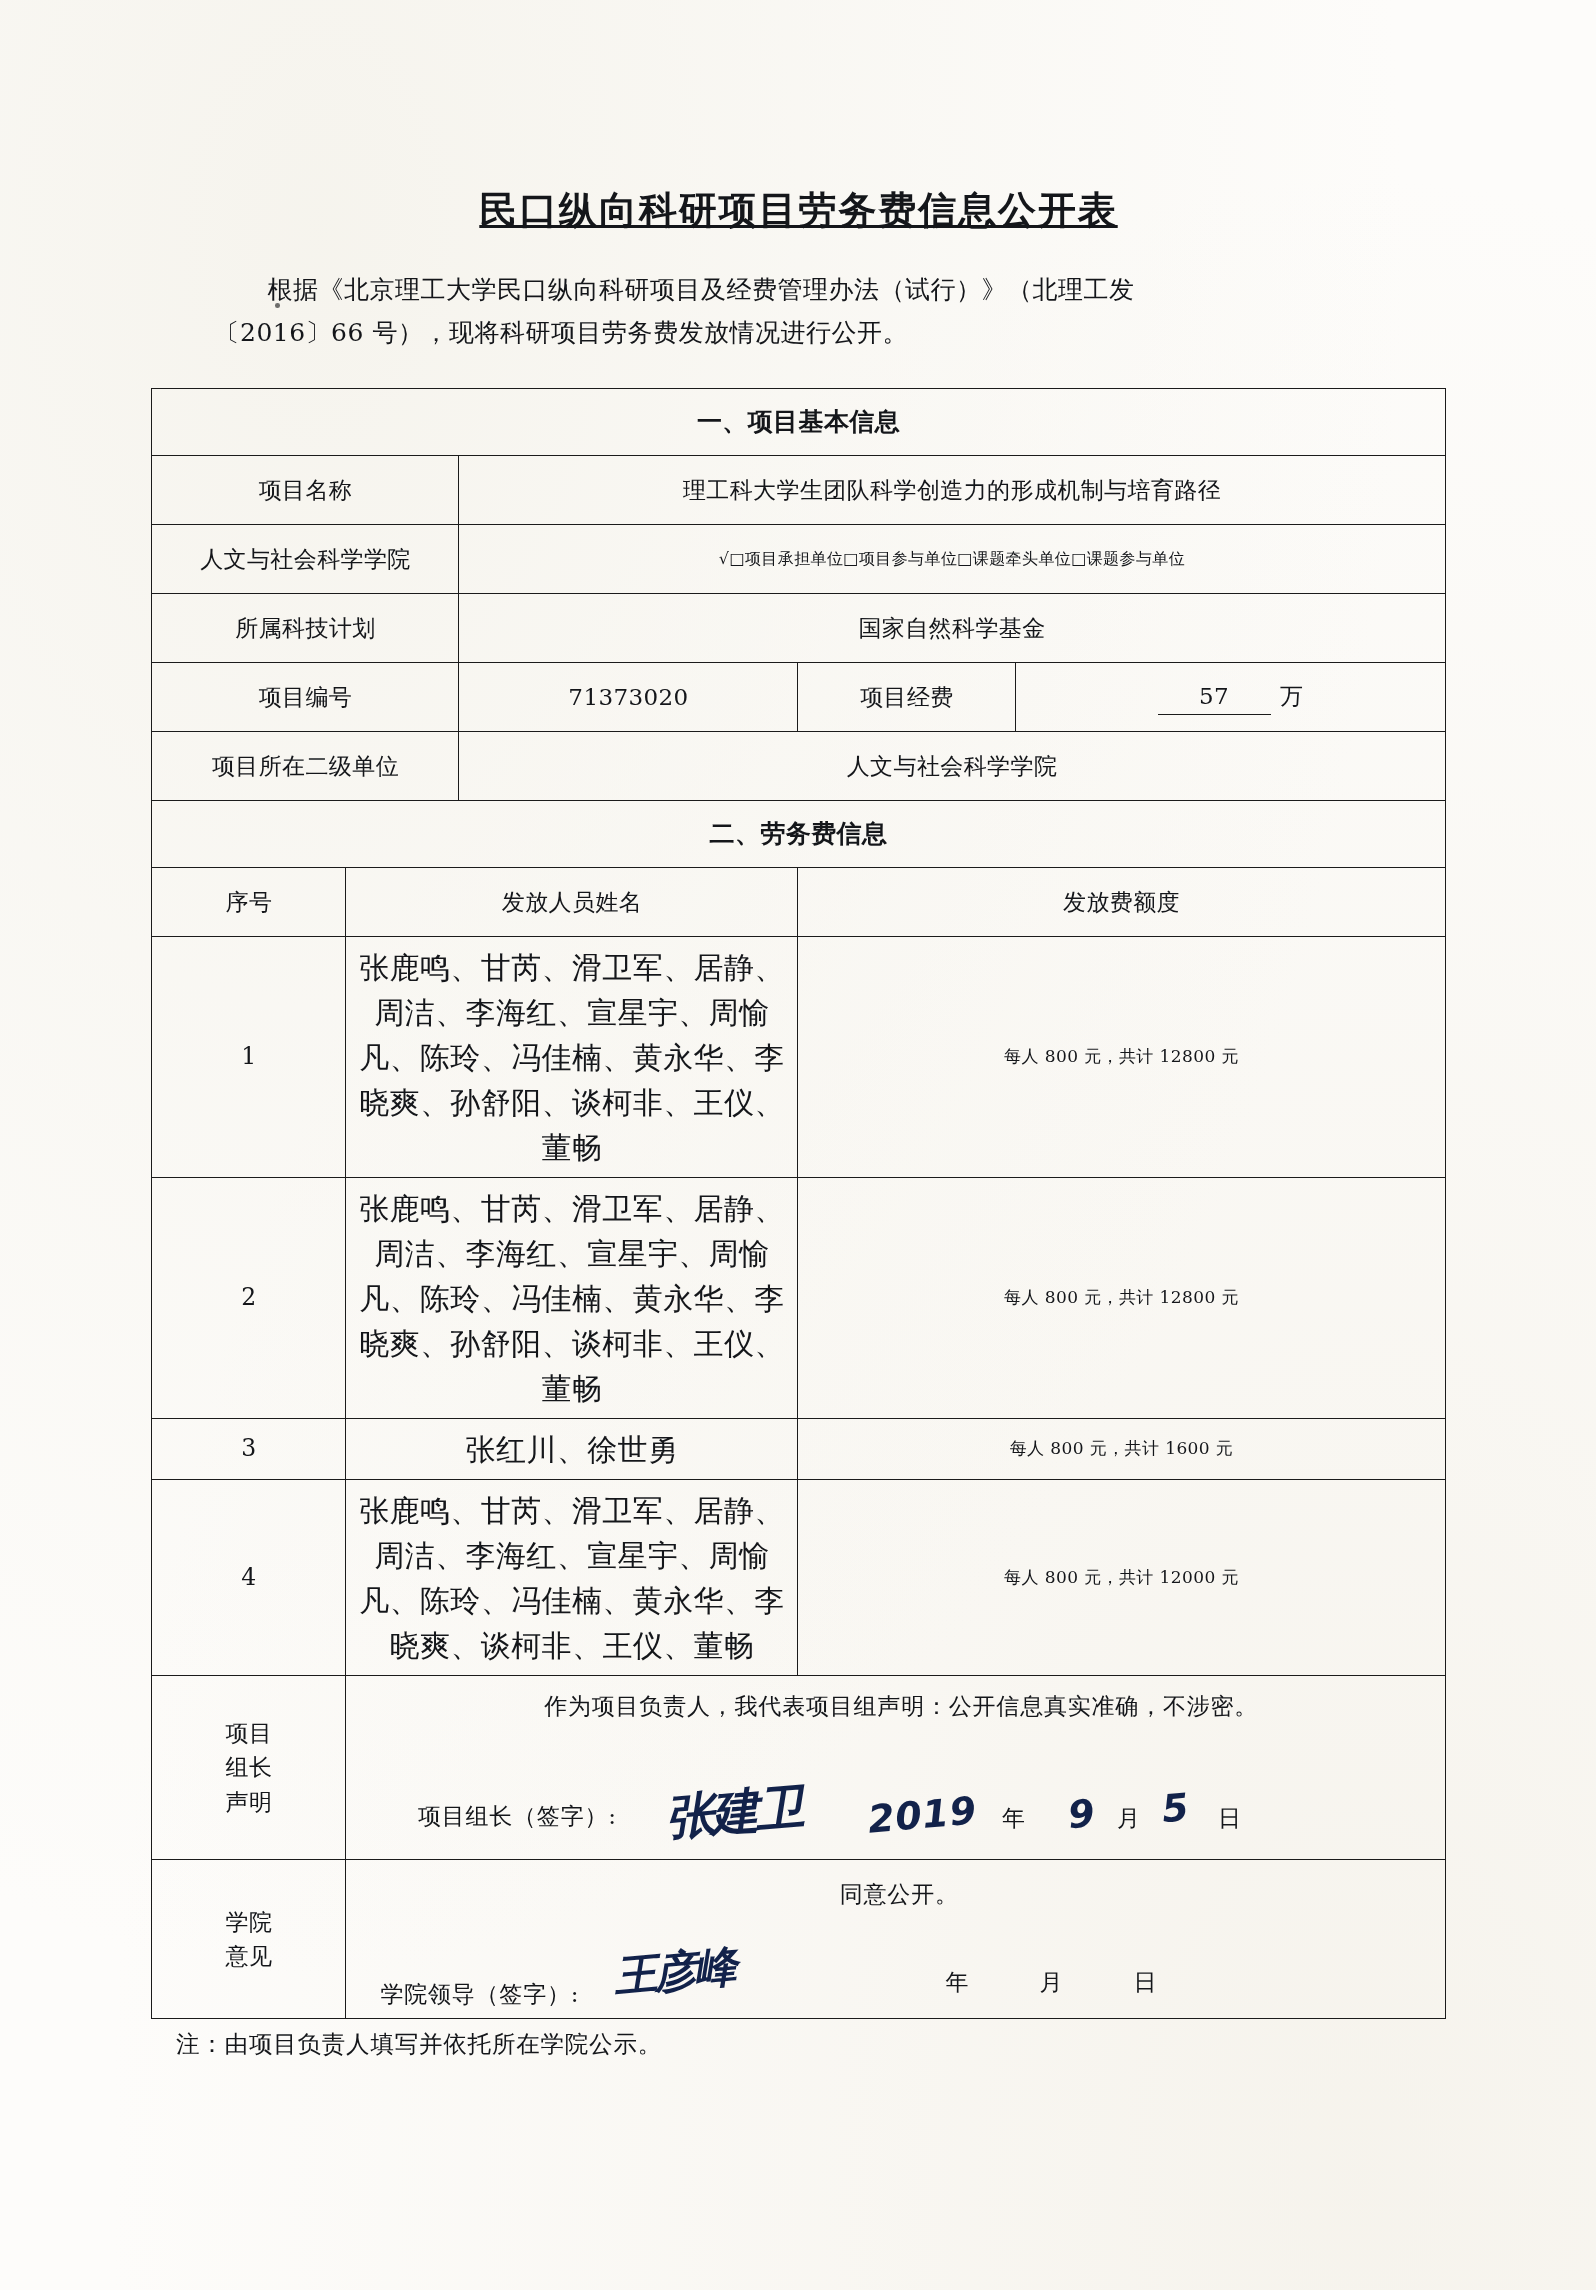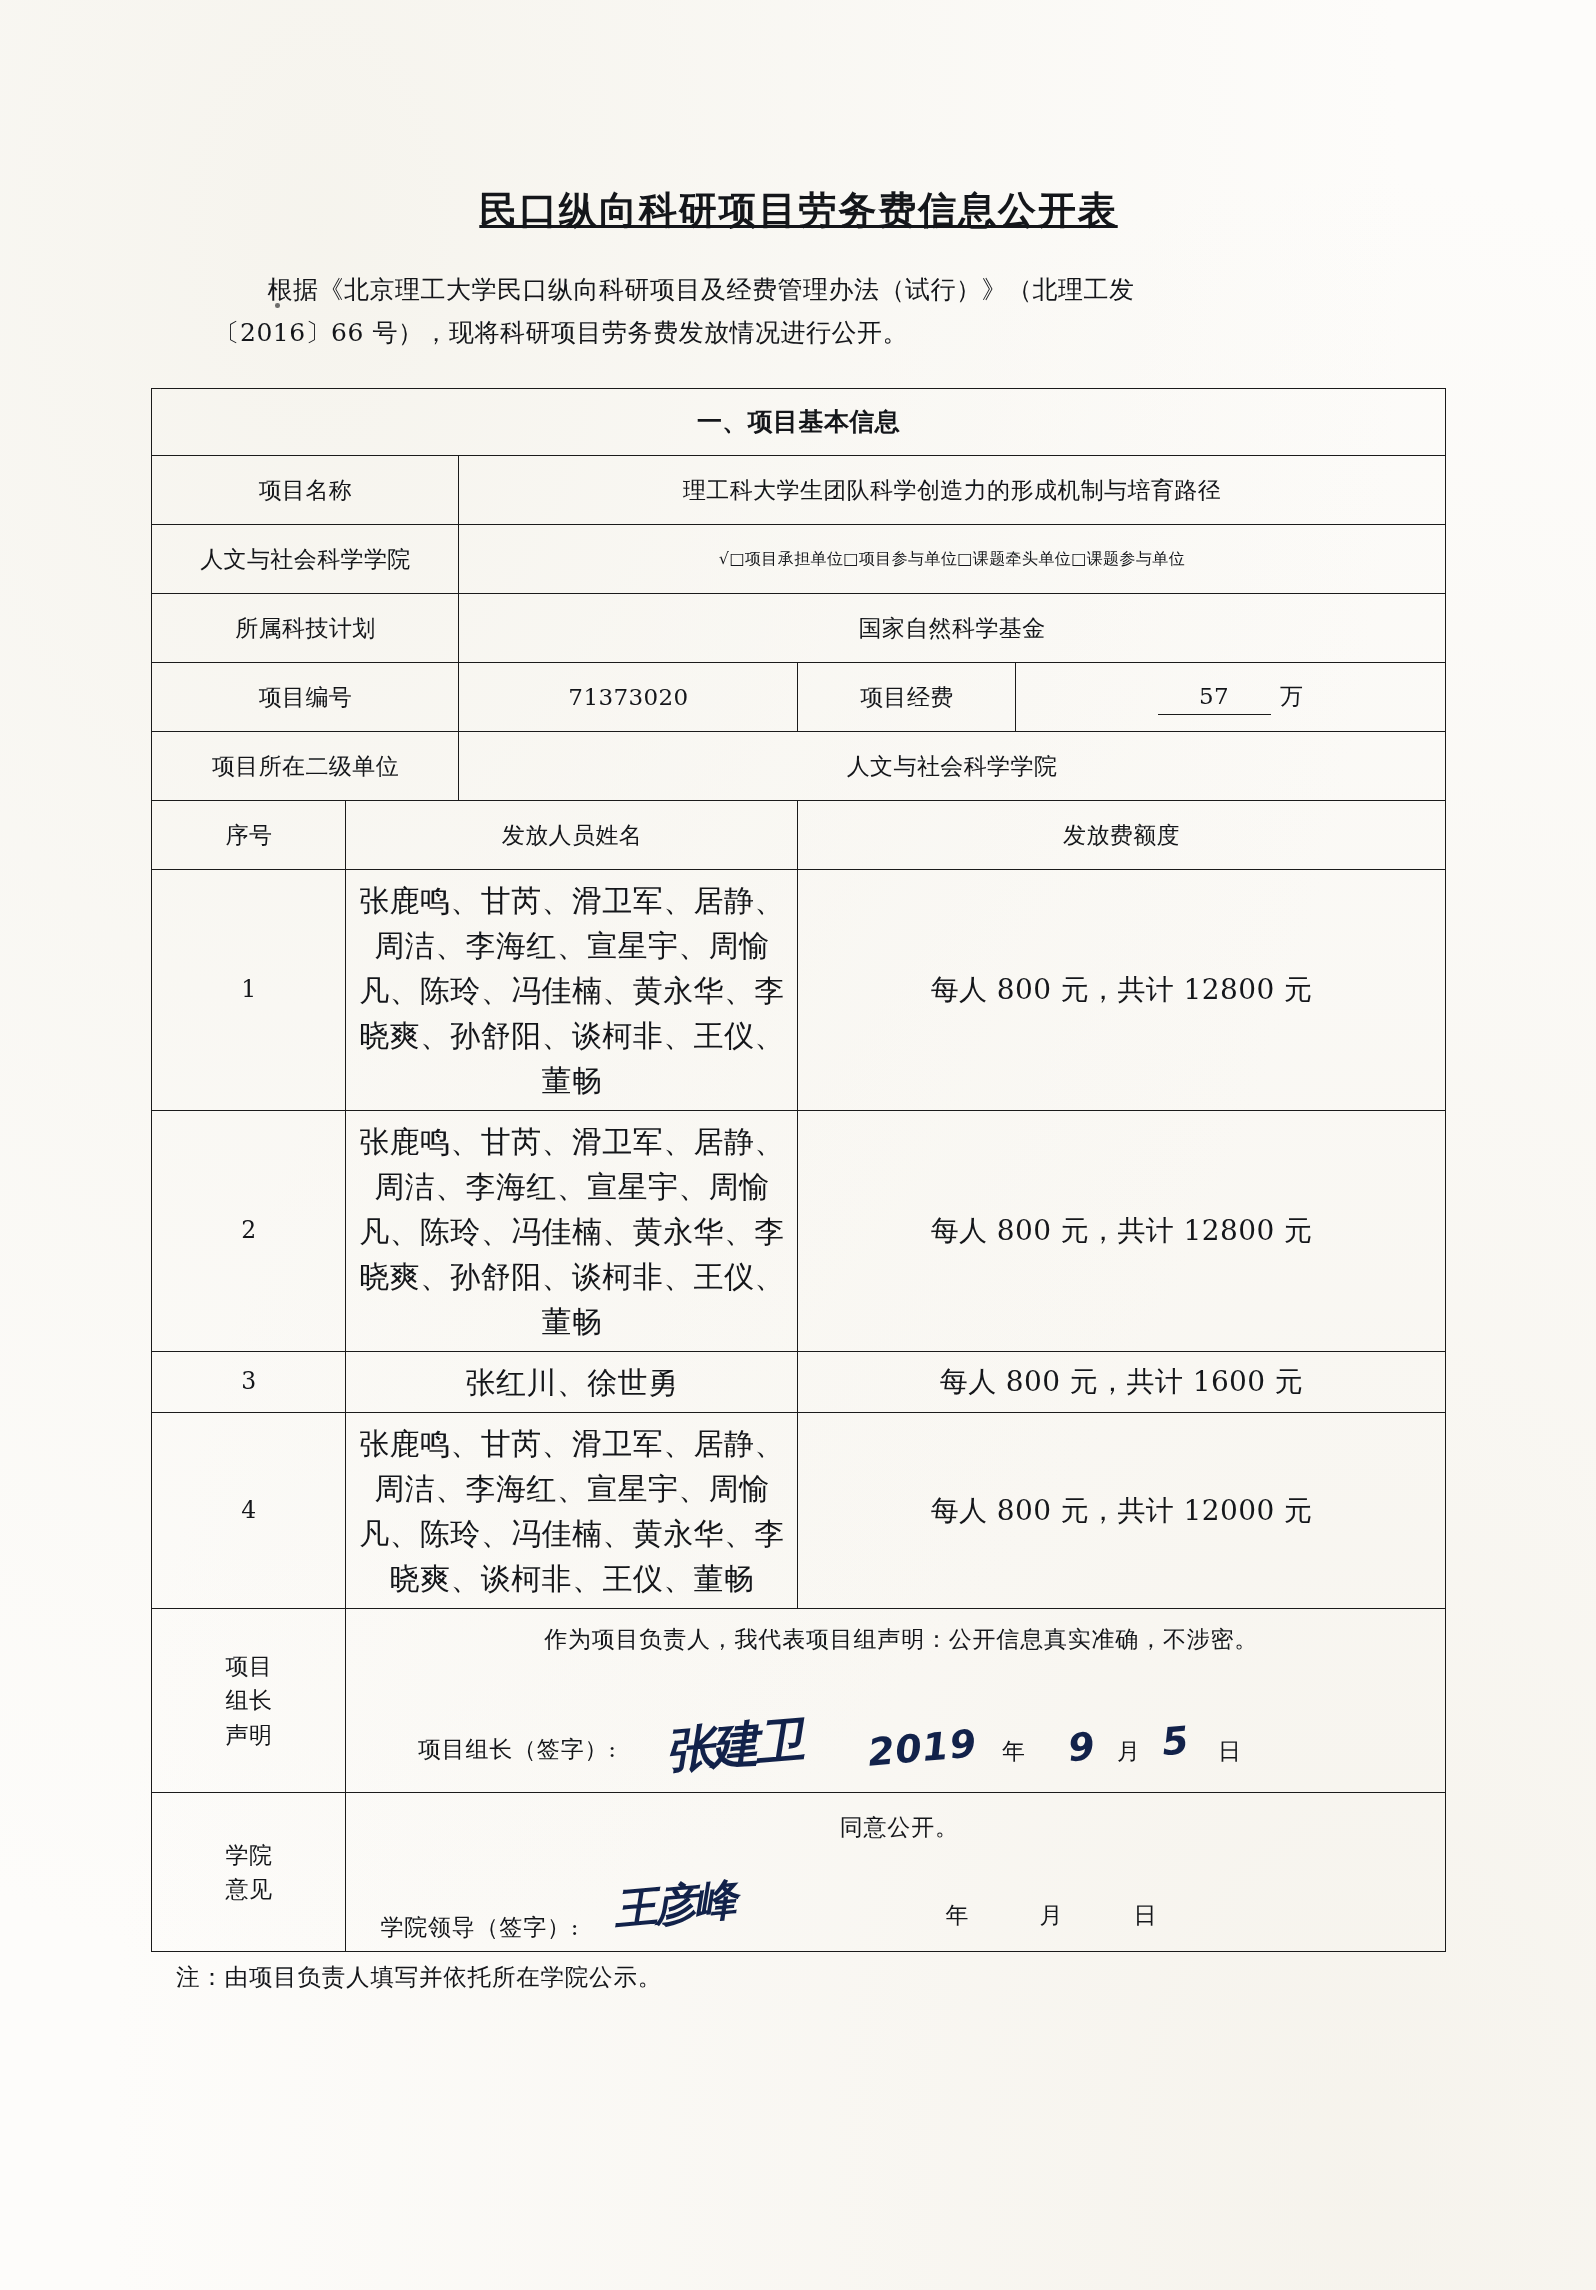--- a/index.html
+++ b/index.html
@@ -89,21 +89,21 @@
     letter-spacing: 0.9px;
   }
   td.names {
     text-align: left;
     padding: 13px 15px 13px 19px;
     line-height: 1.82;
     letter-spacing: 1.4px;
     font-size: 30px;
   }
   td.amount {
-    font-size: 28px;
+    font-size: 17px;
     letter-spacing: 0.6px;
   }
   td.idx { font-size: 23.5px; }
   .check { font-size: 16px; }
   .decl-body {
     text-align: left;
     padding: 21px 22.6px 24.5px 32px;
     line-height: 1.8;
   }
   .decl-top { margin: 5.6px 0 0 11.3px; letter-spacing: 0.8px; }
@@ -231,20 +231,23 @@
           <td class="lbl">项目经费</td>
           <td class="val">
             <span class="money-line">57</span><span>万</span>
           </td>
         </tr>
         <tr>
           <td class="lbl" colspan="2">项目所在二级单位</td>
           <td class="val" colspan="3">人文与社会科学学院</td>
         </tr>
 
+        <tr>
+          <td class="section" colspan="5">二、劳务费信息</td>
+        </tr>
         <tr>
           <td class="lbl">序号</td>
           <td class="lbl" colspan="2">发放人员姓名</td>
           <td class="lbl" colspan="2">发放费额度</td>
         </tr>
 
         <tr>
           <td class="idx">1</td>
           <td class="names" colspan="2">张鹿鸣、甘芮、滑卫军、居静、周洁、李海红、宣星宇、周愉凡、陈玲、冯佳楠、黄永华、李晓爽、孙舒阳、谈柯非、王仪、董畅</td>
           <td class="amount" colspan="2">每人 800 元，共计 12800 元</td>

